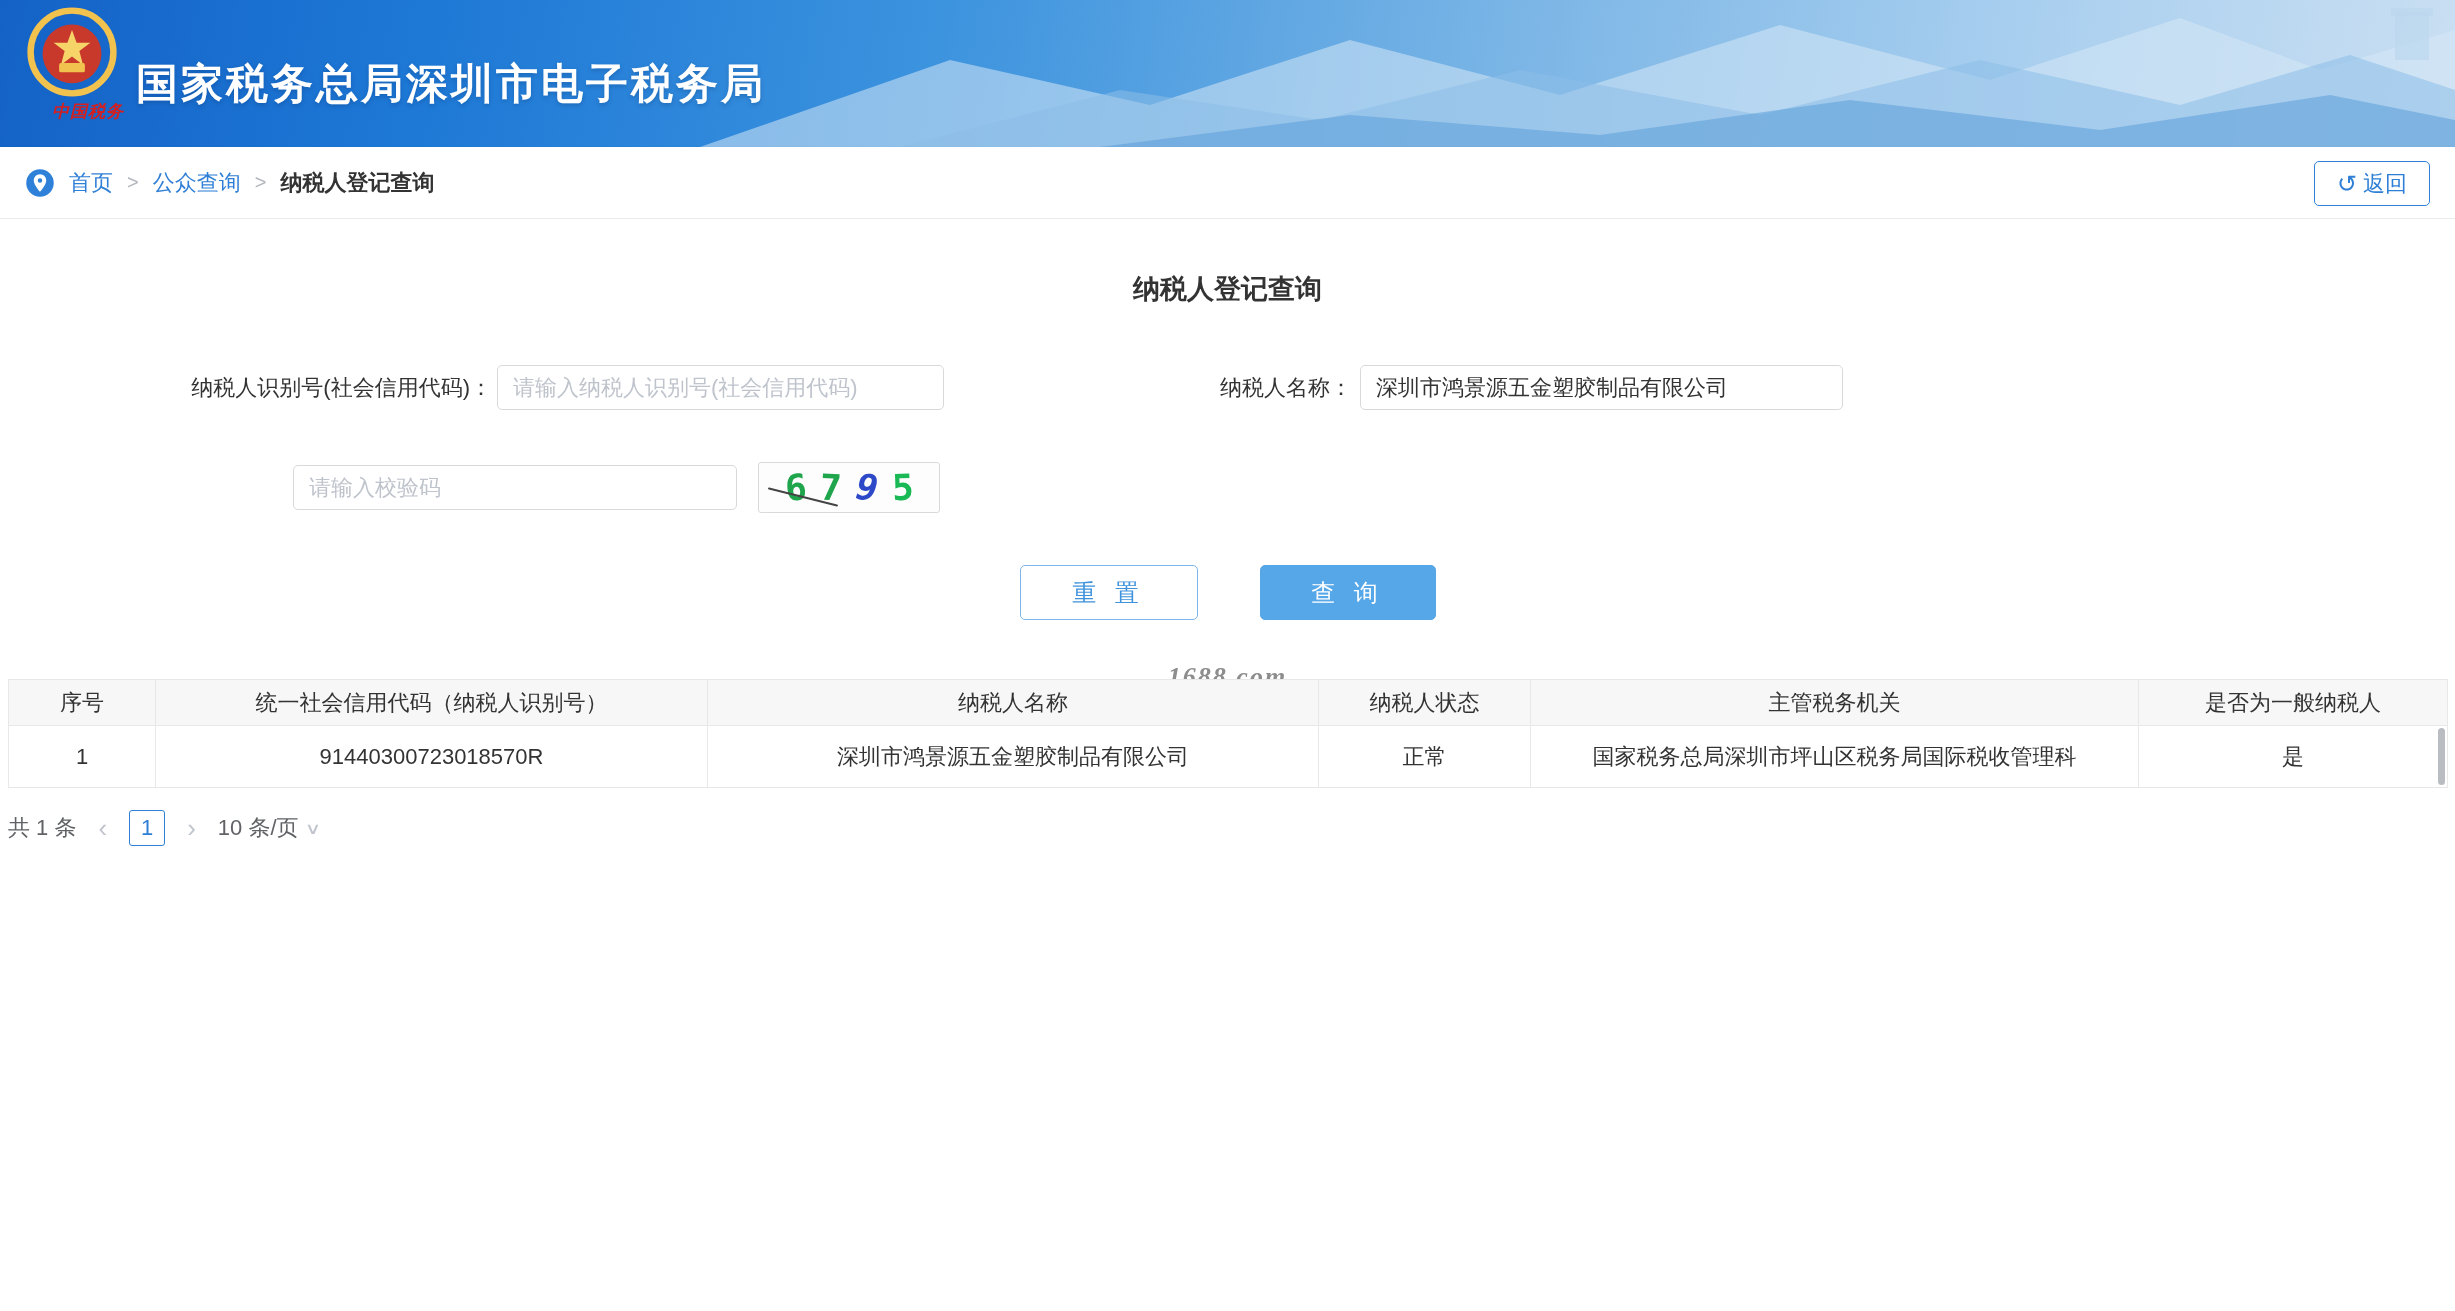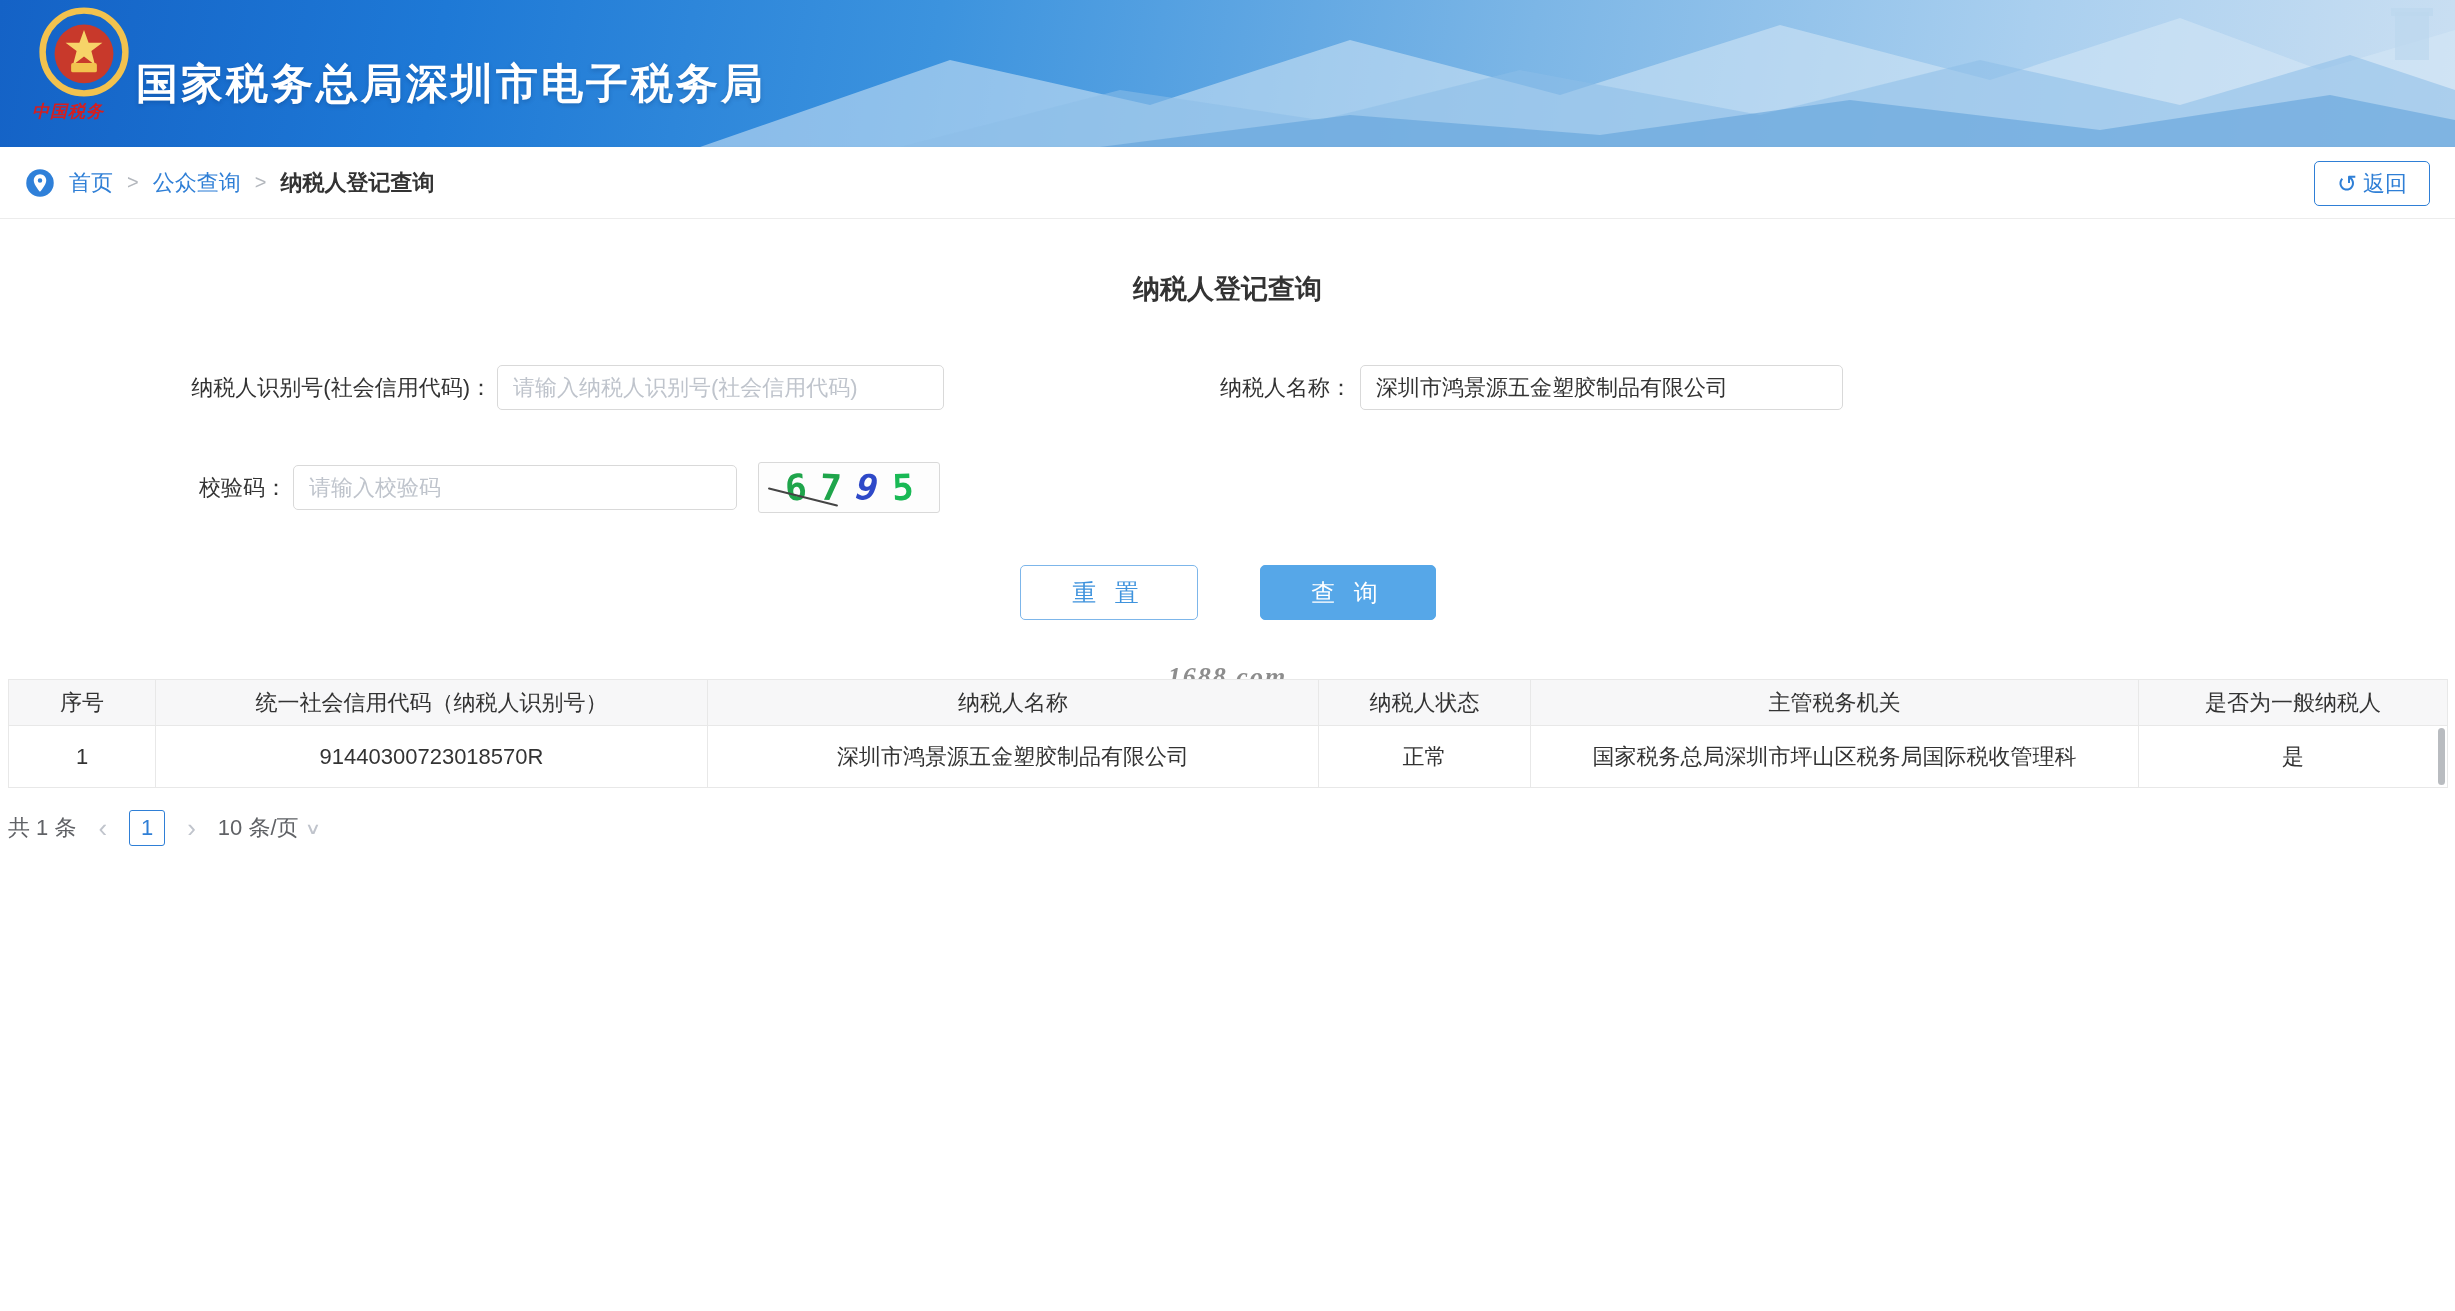--- a/index.html
+++ b/index.html
@@ -4,21 +4,21 @@
 <style>
   * { margin:0; padding:0; box-sizing:border-box; }
   html,body { width:2455px; height:1311px; background:#fff; overflow:hidden;
     font-family:"Liberation Sans","DejaVu Sans",sans-serif; color:var(--text,#333); }
 
   
   .banner { position:relative; width:100%; height:147px;
     background:linear-gradient(100deg,#1462c6 0%,#1e79d6 18%,#3c93de 38%,#7cb6e6 62%,#a9cfef 82%,#cadff2 100%);
     overflow:hidden; }
   .banner-bg { position:absolute; inset:0; width:100%; height:100%; }
-  .logo { position:absolute; left:32px; top:6px; width:104px; text-align:left; z-index:2; }
+  .logo { position:absolute; left:20px; top:6px; width:104px; text-align:right; z-index:2; }
   .emblem { width:92px; height:92px; display:block; margin:0 auto; }
   .logo-text { font-size:17px; font-weight:700; color:#d61e1e; letter-spacing:1px; margin-top:2px;
     font-family:"Liberation Serif","DejaVu Serif",serif; font-style:italic; }
   .banner-title { position:absolute; left:136px; top:44px; z-index:2; color:#fff; font-size:42px;
     font-weight:700; letter-spacing:3px; text-shadow:0 2px 4px rgba(0,40,90,.25);margin-top:12px; }
 
   
   .breadcrumb-bar { position:relative; height:72px; background:#fff; display:flex; align-items:center;
     padding:17px 25px; border-bottom:1px solid #ececec; box-shadow:0 2px 6px rgba(0,0,0,.05); }
   .pin-wrap { display:flex; align-items:center; margin-right:14px; }
@@ -129,21 +129,20 @@
 <main>
   <section class="query-panel">
     <h2 class="panel-title">纳税人登记查询</h2>
 
     <label class="f-label lbl-id">纳税人识别号(社会信用代码)：</label>
     <input class="f-input inp-id" type="text" placeholder="请输入纳税人识别号(社会信用代码)" value="" style="">
 
     <label class="f-label lbl-name">纳税人名称：</label>
     <input class="f-input inp-name" type="text" value="深圳市鸿景源五金塑胶制品有限公司" style="">
 
-    <label class="f-label lbl-captcha">校验码：</label>
     <input class="f-input inp-captcha" type="text" placeholder="请输入校验码" style="">
     <div class="captcha-box">
       <span class="digit d0" style="color: rgb(31, 165, 75);">6</span>
       <span class="digit d1" style="color: rgb(31, 165, 75);">7</span>
       <span class="digit d2" style="color: rgb(46, 73, 200);">9</span>
       <span class="digit d3" style="color: rgb(25, 185, 85);">5</span>
       <span class="captcha-line"></span>
     </div>
 
     <div class="btn-row">

